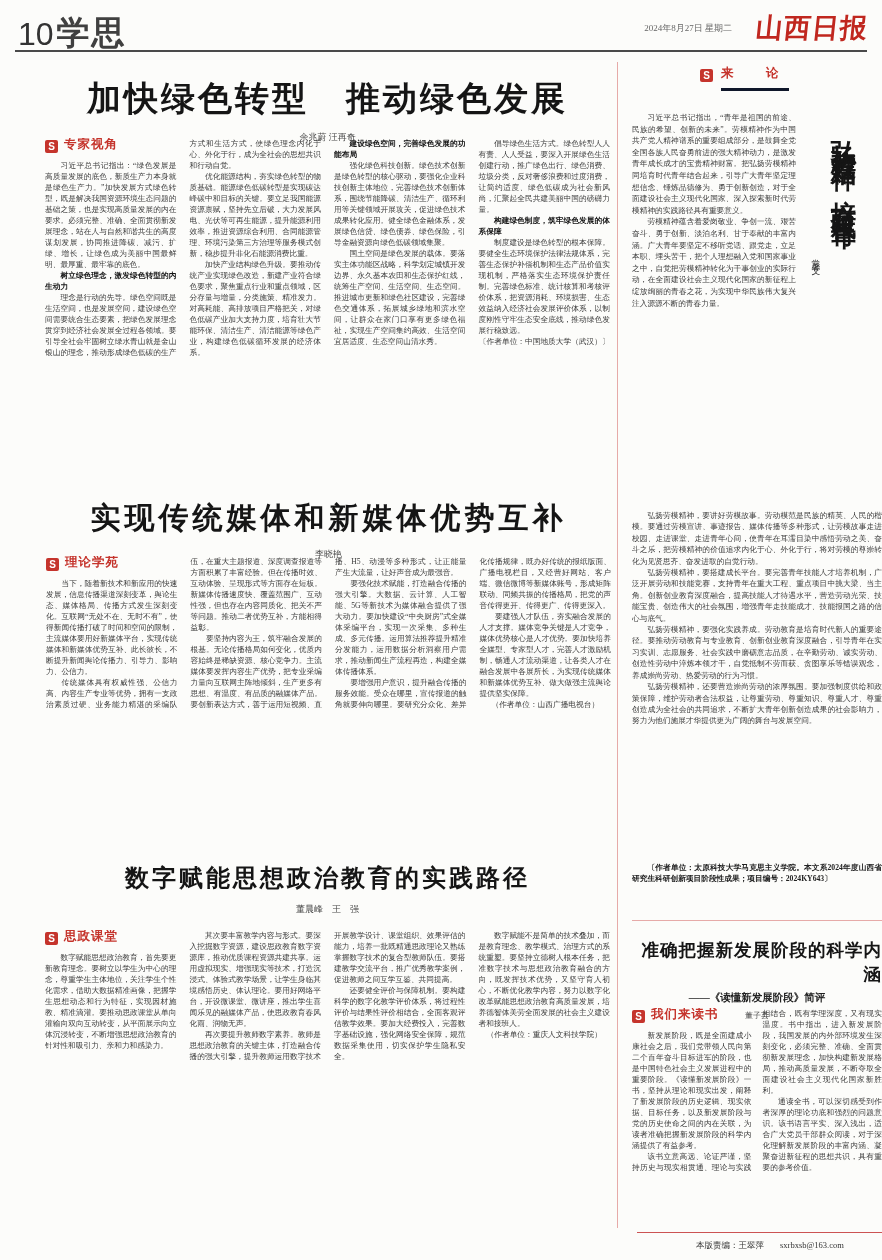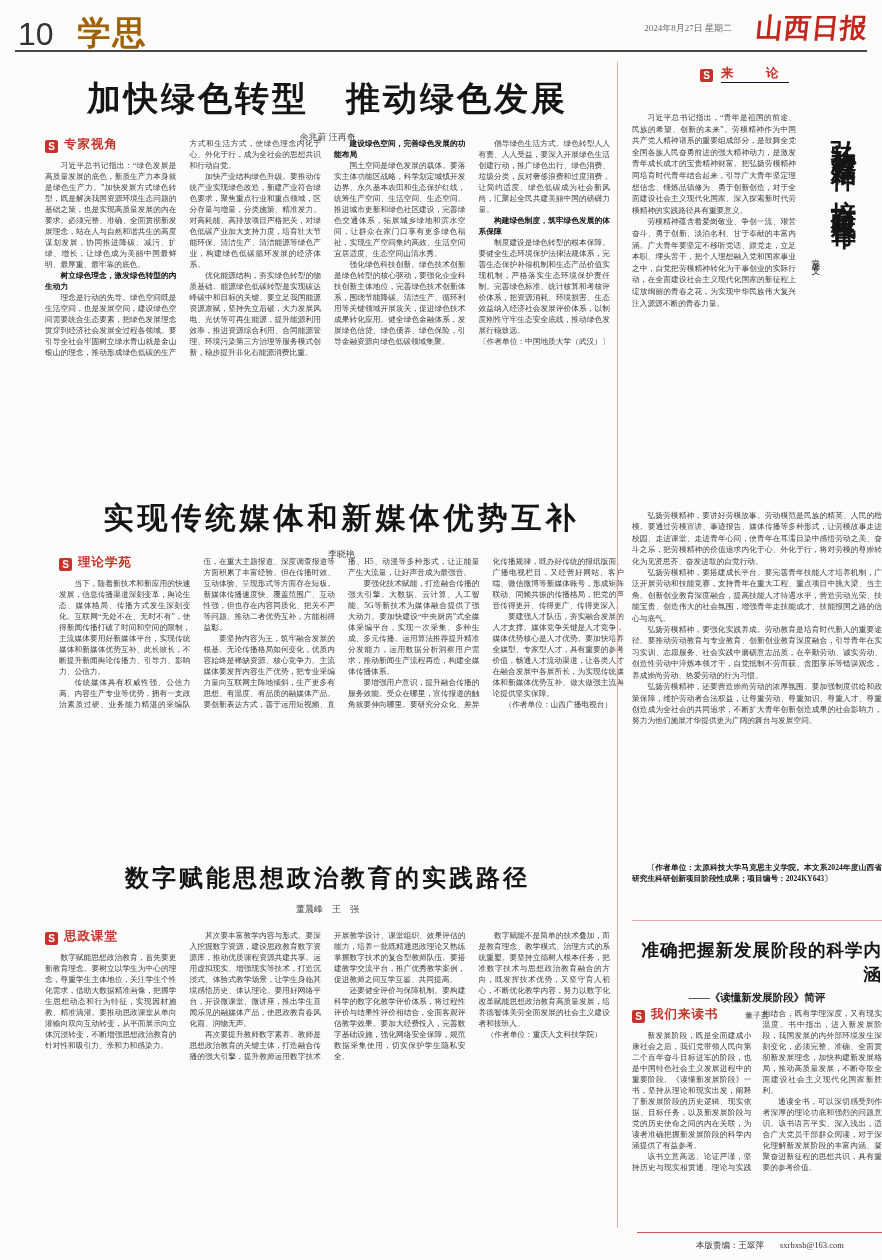--- a/index.html
+++ b/index.html
@@ -2,23 +2,23 @@
 <html><head>
 <meta charset="utf-8">
 <style>
   html,body{margin:0;padding:0;background:#e9e9e9;}
   .page{position:relative;width:882px;height:1260px;background:#fcfcfa;overflow:hidden;
         font-family:"Liberation Serif",serif;color:#2f2f2f;margin:0 auto;}
 
   
   .hdr{position:absolute;left:18px;top:6px;right:14px;height:44px;
        display:flex;justify-content:space-between;align-items:flex-end;}
-  .hdr-left{display:flex;align-items:flex-end;gap:24px;}
+  .hdr-left{display:flex;align-items:flex-end;gap:3px;}
   .pagenum{font-family:"Liberation Sans",sans-serif;font-size:32px;line-height:1;color:#333;}
-  .secname{font-size:33px;line-height:1;font-weight:bold;color:#a16207;letter-spacing:2px;}
+  .secname{font-size:33px;line-height:1;font-weight:bold;color:#404040;letter-spacing:2px;}
   .hdr-right{display:flex;align-items:center;gap:24px;padding-bottom:4px;}
   .issue-date{font-size:9px;color:#666;}
   .masthead{font-size:27px;font-weight:900;color:#c0271f;letter-spacing:1px;
             transform:skewX(-6deg);font-family:"Liberation Serif",serif;}
   .hdr-rule{position:absolute;left:15px;right:15px;top:50px;height:2px;background:#4a4a4a;}
 
   
   .art{position:absolute;}
   .t-main{margin:0;text-align:center;font-family:"Liberation Sans",sans-serif;
           font-weight:900;color:#151515;}
@@ -36,37 +36,37 @@
         border-radius:2px;margin-right:4px;vertical-align:-2px;}
   .sname{color:#c5342c;font-weight:bold;font-size:12.5px;letter-spacing:1px;
          font-family:"Liberation Sans",sans-serif;}
 
   
   .art1{left:45px;top:60px;width:565px;height:428px;}
   .art1 .t-main{font-size:34px;letter-spacing:3px;margin-top:16px;}
   .art1 .colsbody{top:78px;height:340px;}
 
   
-  .art2{left:59px;top:492px;width:565px;height:362px;}
+  .art2{left:46px;top:492px;width:565px;height:362px;}
   .art2 .t-main{font-size:30px;letter-spacing:4px;margin-top:6px;}
   .art2 .colsbody{top:64px;height:288px;}
 
   
   .art3{left:45px;top:858px;width:565px;height:394px;}
   .art3 .t-main{font-size:24px;letter-spacing:3px;margin-top:4px;}
   .art3 .colsbody{top:72px;height:314px;}
 
   
   .vdiv{position:absolute;left:617px;top:62px;width:1px;height:1166px;background:#e6aaa8;}
   .hdiv{position:absolute;left:632px;top:920px;width:250px;height:1px;background:#e6aaa8;}
 
   
   .laomo{left:632px;top:62px;width:250px;height:850px;}
   .laomo-label{position:absolute;left:68px;top:0;}
-  .laomo-label .sname{letter-spacing:10px;border-bottom:1px solid #0f172a;padding-bottom:2px;}
+  .laomo-label .sname{letter-spacing:10px;border-bottom:3px solid #0f172a;padding-bottom:8px;}
   .laomo-side{position:absolute;left:0;top:50px;width:164px;height:394px;
               font-size:7.7px;line-height:11.6px;color:#3b3b3b;overflow:hidden;}
   .laomo-side p,.laomo-full p{margin:0;text-indent:2em;text-align:justify;}
   .laomo-author{position:absolute;left:177px;top:190px;writing-mode:vertical-rl;
                 font-size:9px;color:#333;letter-spacing:3px;}
   .laomo-title{position:absolute;left:196px;top:58px;height:386px;margin:0;
                writing-mode:vertical-rl;font-family:"Liberation Sans",sans-serif;
                font-weight:900;font-size:25px;letter-spacing:5px;color:#151515;}
   .laomo-full{position:absolute;left:0;top:448px;width:250px;height:348px;
               font-size:7.7px;line-height:11.4px;color:#3b3b3b;overflow:hidden;}
@@ -108,25 +108,25 @@
     <div class="byline">余兆蔚 汪再奇</div>
     <div class="colsbody cols4">
       <span class="slabel">
         <span class="sbox">S</span>
         <span class="sname">专家视角</span>
       </span>
       <div>
           <p>习近平总书记指出：“绿色发展是高质量发展的底色，新质生产力本身就是绿色生产力。”加快发展方式绿色转型，既是解决我国资源环境生态问题的基础之策，也是实现高质量发展的内在要求。必须完整、准确、全面贯彻新发展理念，站在人与自然和谐共生的高度谋划发展，协同推进降碳、减污、扩绿、增长，让绿色成为美丽中国最鲜明、最厚重、最牢靠的底色。</p>
           <p class="subhead">树立绿色理念，激发绿色转型的内生动力</p>
           <p>理念是行动的先导。绿色空间既是生活空间，也是发展空间，建设绿色空间需要统合生态要素，把绿色发展理念贯穿到经济社会发展全过程各领域。要引导全社会牢固树立绿水青山就是金山银山的理念，推动形成绿色低碳的生产方式和生活方式，使绿色理念内化于心、外化于行，成为全社会的思想共识和行动自觉。</p>
+          <p>优化能源结构，夯实绿色转型的物质基础。能源绿色低碳转型是实现碳达峰碳中和目标的关键。要立足我国能源资源禀赋，坚持先立后破，大力发展风电、光伏等可再生能源，提升能源利用效率，推进资源综合利用、合同能源管理、环境污染第三方治理等服务模式创新，稳步提升非化石能源消费比重。</p>
           <p>加快产业结构绿色升级。要推动传统产业实现绿色改造，新建产业符合绿色要求，聚焦重点行业和重点领域，区分存量与增量，分类施策、精准发力。对高耗能、高排放项目严格把关，对绿色低碳产业加大支持力度，培育壮大节能环保、清洁生产、清洁能源等绿色产业，构建绿色低碳循环发展的经济体系。</p>
-          <p>优化能源结构，夯实绿色转型的物质基础。能源绿色低碳转型是实现碳达峰碳中和目标的关键。要立足我国能源资源禀赋，坚持先立后破，大力发展风电、光伏等可再生能源，提升能源利用效率，推进资源综合利用、合同能源管理、环境污染第三方治理等服务模式创新，稳步提升非化石能源消费比重。</p>
           <p class="subhead">建设绿色空间，完善绿色发展的功能布局</p>
+          <p>强化绿色科技创新。绿色技术创新是绿色转型的核心驱动，要强化企业科技创新主体地位，完善绿色技术创新体系，围绕节能降碳、清洁生产、循环利用等关键领域开展攻关，促进绿色技术成果转化应用。健全绿色金融体系，发展绿色信贷、绿色债券、绿色保险，引导金融资源向绿色低碳领域集聚。</p>
           <p>国土空间是绿色发展的载体。要落实主体功能区战略，科学划定城镇开发边界、永久基本农田和生态保护红线，统筹生产空间、生活空间、生态空间。推进城市更新和绿色社区建设，完善绿色交通体系，拓展城乡绿地和滨水空间，让群众在家门口享有更多绿色福祉，实现生产空间集约高效、生活空间宜居适度、生态空间山清水秀。</p>
-          <p>强化绿色科技创新。绿色技术创新是绿色转型的核心驱动，要强化企业科技创新主体地位，完善绿色技术创新体系，围绕节能降碳、清洁生产、循环利用等关键领域开展攻关，促进绿色技术成果转化应用。健全绿色金融体系，发展绿色信贷、绿色债券、绿色保险，引导金融资源向绿色低碳领域集聚。</p>
           <p>倡导绿色生活方式。绿色转型人人有责、人人受益，要深入开展绿色生活创建行动，推广绿色出行、绿色消费、垃圾分类，反对奢侈浪费和过度消费，让简约适度、绿色低碳成为社会新风尚，汇聚起全民共建美丽中国的磅礴力量。</p>
           <p class="subhead">构建绿色制度，筑牢绿色发展的体系保障</p>
           <p>制度建设是绿色转型的根本保障。要健全生态环境保护法律法规体系，完善生态保护补偿机制和生态产品价值实现机制，严格落实生态环境保护责任制。完善绿色标准、统计核算和考核评价体系，把资源消耗、环境损害、生态效益纳入经济社会发展评价体系，以制度刚性守牢生态安全底线，推动绿色发展行稳致远。</p>
           <p class="attr">〔作者单位：中国地质大学（武汉）〕</p>
         </div>
     </div>
   </section>
 
   <section class="art art2">
     <h1 class="t-main">实现传统媒体和新媒体优势互补</h1>
@@ -135,21 +135,21 @@
       <span class="slabel">
         <span class="sbox">S</span>
         <span class="sname">理论学苑</span>
       </span>
       <div>
           <p>当下，随着新技术和新应用的快速发展，信息传播渠道深刻变革，舆论生态、媒体格局、传播方式发生深刻变化。互联网“无处不在、无时不有”，使得新闻传播打破了时间和空间的限制，主流媒体要用好新媒体平台，实现传统媒体和新媒体优势互补、此长彼长，不断提升新闻舆论传播力、引导力、影响力、公信力。</p>
           <p>传统媒体具有权威性强、公信力高、内容生产专业等优势，拥有一支政治素质过硬、业务能力精湛的采编队伍，在重大主题报道、深度调查报道等方面积累了丰富经验。但在传播时效、互动体验、呈现形式等方面存在短板。新媒体传播速度快、覆盖范围广、互动性强，但也存在内容同质化、把关不严等问题。推动二者优势互补，方能相得益彰。</p>
           <p>要坚持内容为王，筑牢融合发展的根基。无论传播格局如何变化，优质内容始终是稀缺资源、核心竞争力。主流媒体要发挥内容生产优势，把专业采编力量向互联网主阵地倾斜，生产更多有思想、有温度、有品质的融媒体产品。要创新表达方式，善于运用短视频、直播、H5、动漫等多种形式，让正能量产生大流量，让好声音成为最强音。</p>
           <p>要强化技术赋能，打造融合传播的强大引擎。大数据、云计算、人工智能、5G等新技术为媒体融合提供了强大动力。要加快建设“中央厨房”式全媒体采编平台，实现一次采集、多种生成、多元传播。运用算法推荐提升精准分发能力，运用数据分析洞察用户需求，推动新闻生产流程再造，构建全媒体传播体系。</p>
           <p>要增强用户意识，提升融合传播的服务效能。受众在哪里，宣传报道的触角就要伸向哪里。要研究分众化、差异化传播规律，既办好传统的报纸版面、广播电视栏目，又经营好网站、客户端、微信微博等新媒体账号，形成矩阵联动、同频共振的传播格局，把党的声音传得更开、传得更广、传得更深入。</p>
-          <p>要建强人才队伍，夯实融合发展的人才支撑。媒体竞争关键是人才竞争，媒体优势核心是人才优势。要加快培养全媒型、专家型人才，具有重要的参考价值，畅通人才流动渠道，让各类人才在融合发展中各展所长，为实现传统媒体和新媒体优势互补、做大做强主流舆论提供坚实保障。</p>
+          <p>要建强人才队伍，夯实融合发展的人才支撑。媒体竞争关键是人才竞争，媒体优势核心是人才优势。要加快培养全媒型、专家型人才，完善人才激励机制，畅通人才流动渠道，让各类人才在融合发展中各展所长，为实现传统媒体和新媒体优势互补、做大做强主流舆论提供坚实保障。</p>
           <p class="attr">（作者单位：山西广播电视台）</p>
         </div>
     </div>
   </section>
 
   <section class="art art3">
     <h1 class="t-main">数字赋能思想政治教育的实践路径</h1>
     <div class="byline">董晨峰　王　强</div>
     <div class="colsbody cols4">
       <span class="slabel">

